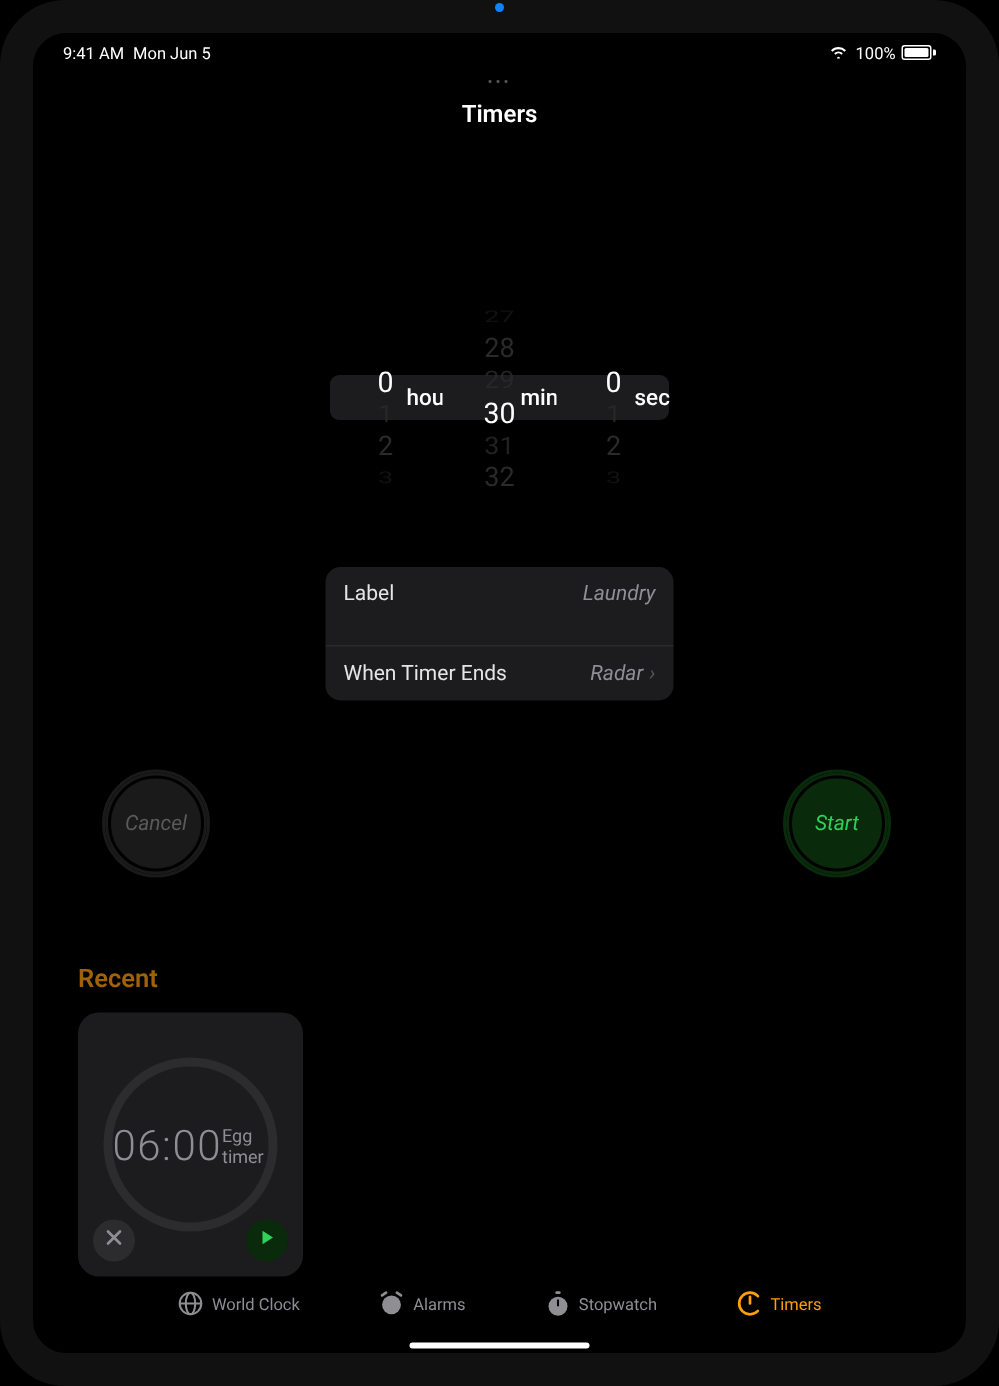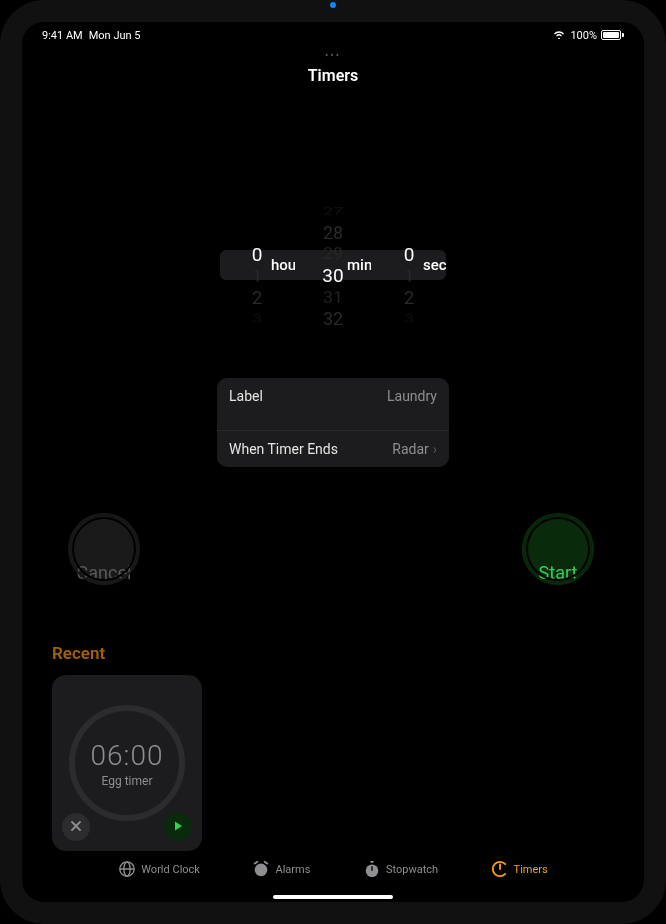--- a/index.html
+++ b/index.html
@@ -158,42 +158,43 @@
       justify-content: space-between;
       align-items: center;
       padding: 10px 12px;
       font-size: 14px;
     }
     .settings-row + .settings-row {
       border-top: 1px solid #2a2a2c;
       margin-top: 16px;
     }
     .settings-label { color: #e5e5e5; }
-    .settings-value { color: #8e8e93; display: flex; align-items: center; gap: 4px;}
+    .settings-value { color: #8e8e93; display: flex; align-items: center; gap: 4px; font-style: italic;}
     .chevron {
       color: #555;
       font-size: 14px;
     }
     
     .round-buttons {
       position: relative;
       height: 80px;
       margin-top: 48px;
     }
     .round-btn {
       position: absolute;
       width: 68px;
       height: 68px;
       border-radius: 50%;
       display: flex;
-      align-items: flex-end;
-      justify-content: center;
-      font-size: 18px;
+      align-items: center;
+      justify-content: center;
+      font-size: 14px;
       border: none;
       cursor: pointer;
+      font-style: italic;
     }
     .round-btn::before {
       content: "";
       position: absolute;
       inset: -2px;
       border-radius: 50%;
       border: 2px solid transparent;
     }
     .cancel-btn {
       left: 48px;
@@ -234,21 +235,21 @@
       flex-direction: column;
       align-items: center;
       justify-content: center;
     }
     .timer-circle {
       width: 116px;
       height: 116px;
       border-radius: 50%;
       border: 6px solid #2c2c2e;
       display: flex;
-      flex-direction: column;
+      flex-direction: row;
       align-items: center;
       justify-content: center;
     }
     .timer-time {
       color: #8e8e93;
       font-size: 28px;
       font-weight: 300;
       letter-spacing: 1px;
     }
     .timer-label {

